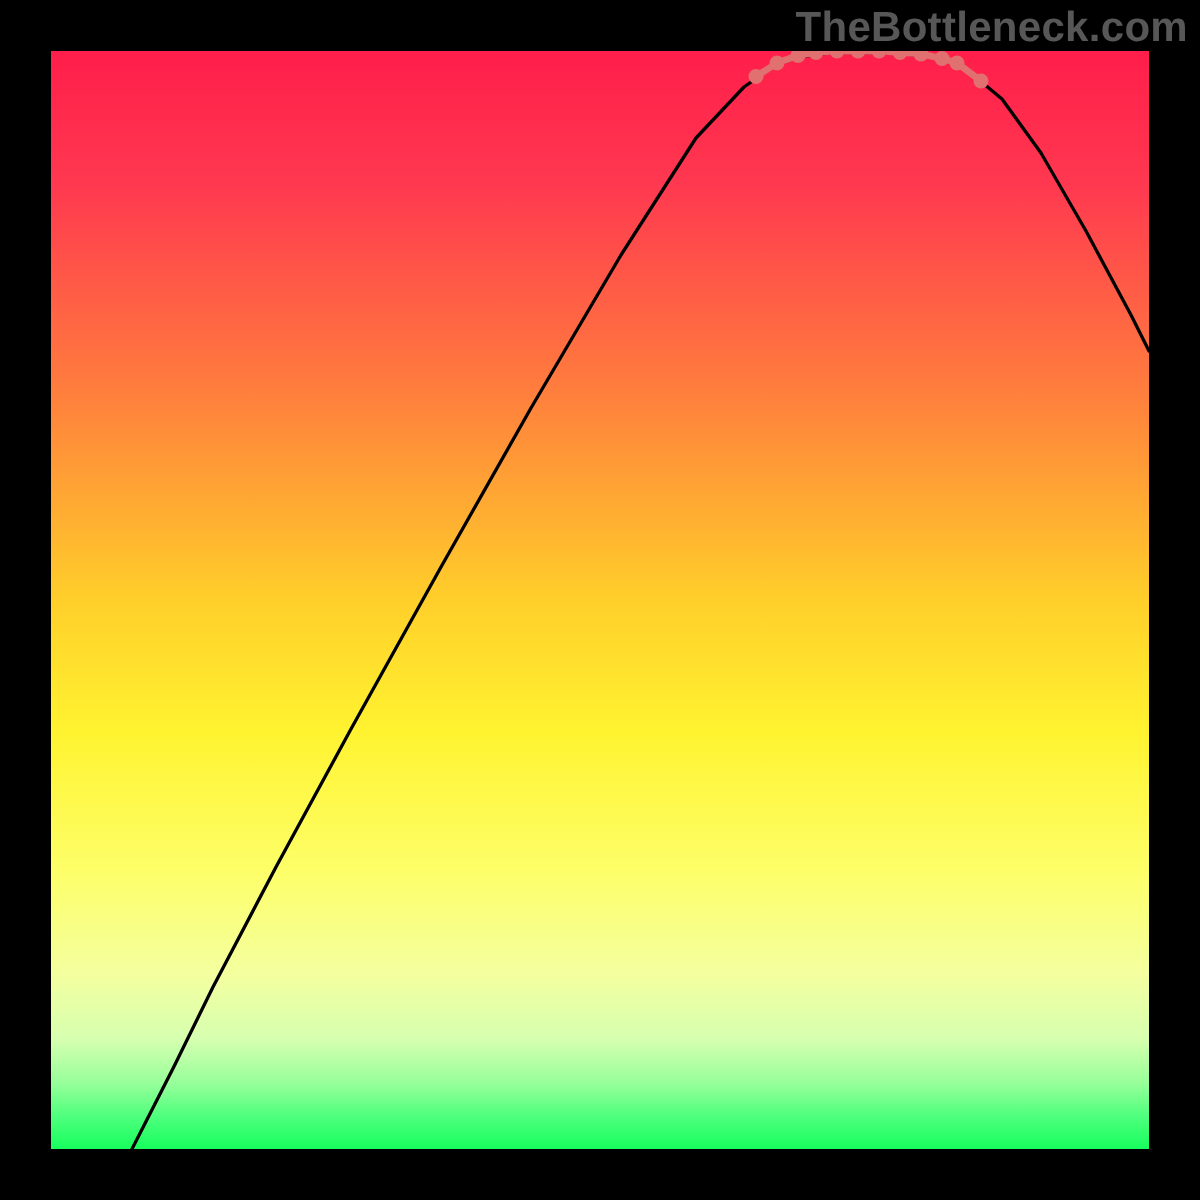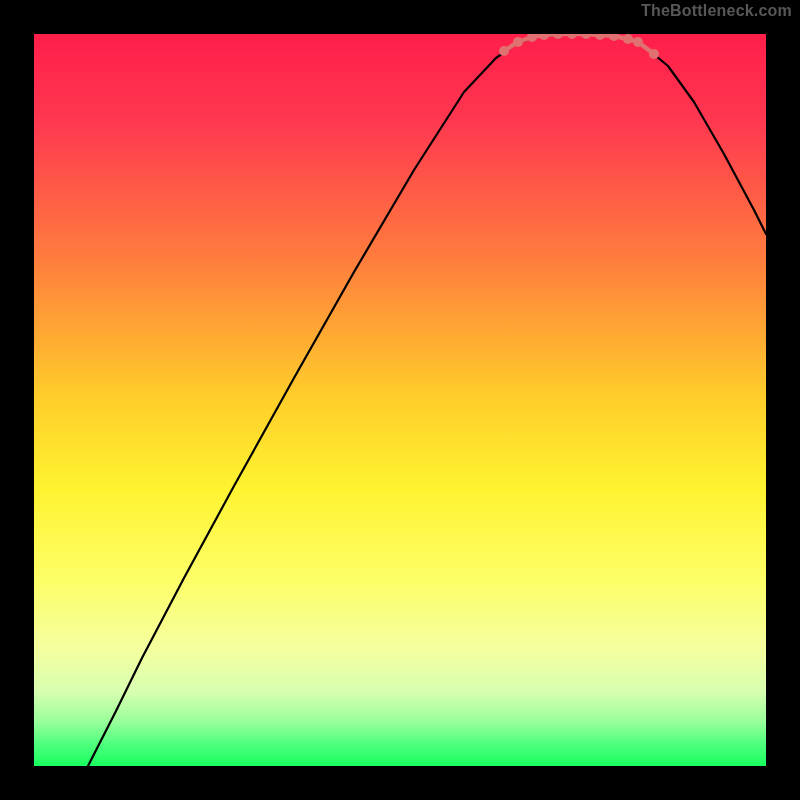--- a/index.html
+++ b/index.html
@@ -8,21 +8,21 @@
     position: relative;
     width: 800px;
     height: 800px;
     background: #000;
   }
   .watermark {
     position: absolute;
     top: 2px;
     right: 8px;
     font-family: Arial, Helvetica, sans-serif;
-    font-size: 16px;
+    font-size: 28px;
     font-weight: 600;
     color: #575757;
     letter-spacing: 0.2px;
     user-select: none;
   }
   .plot {
     position: absolute;
     left: 34px;
     top: 34px;
     width: 732px;

